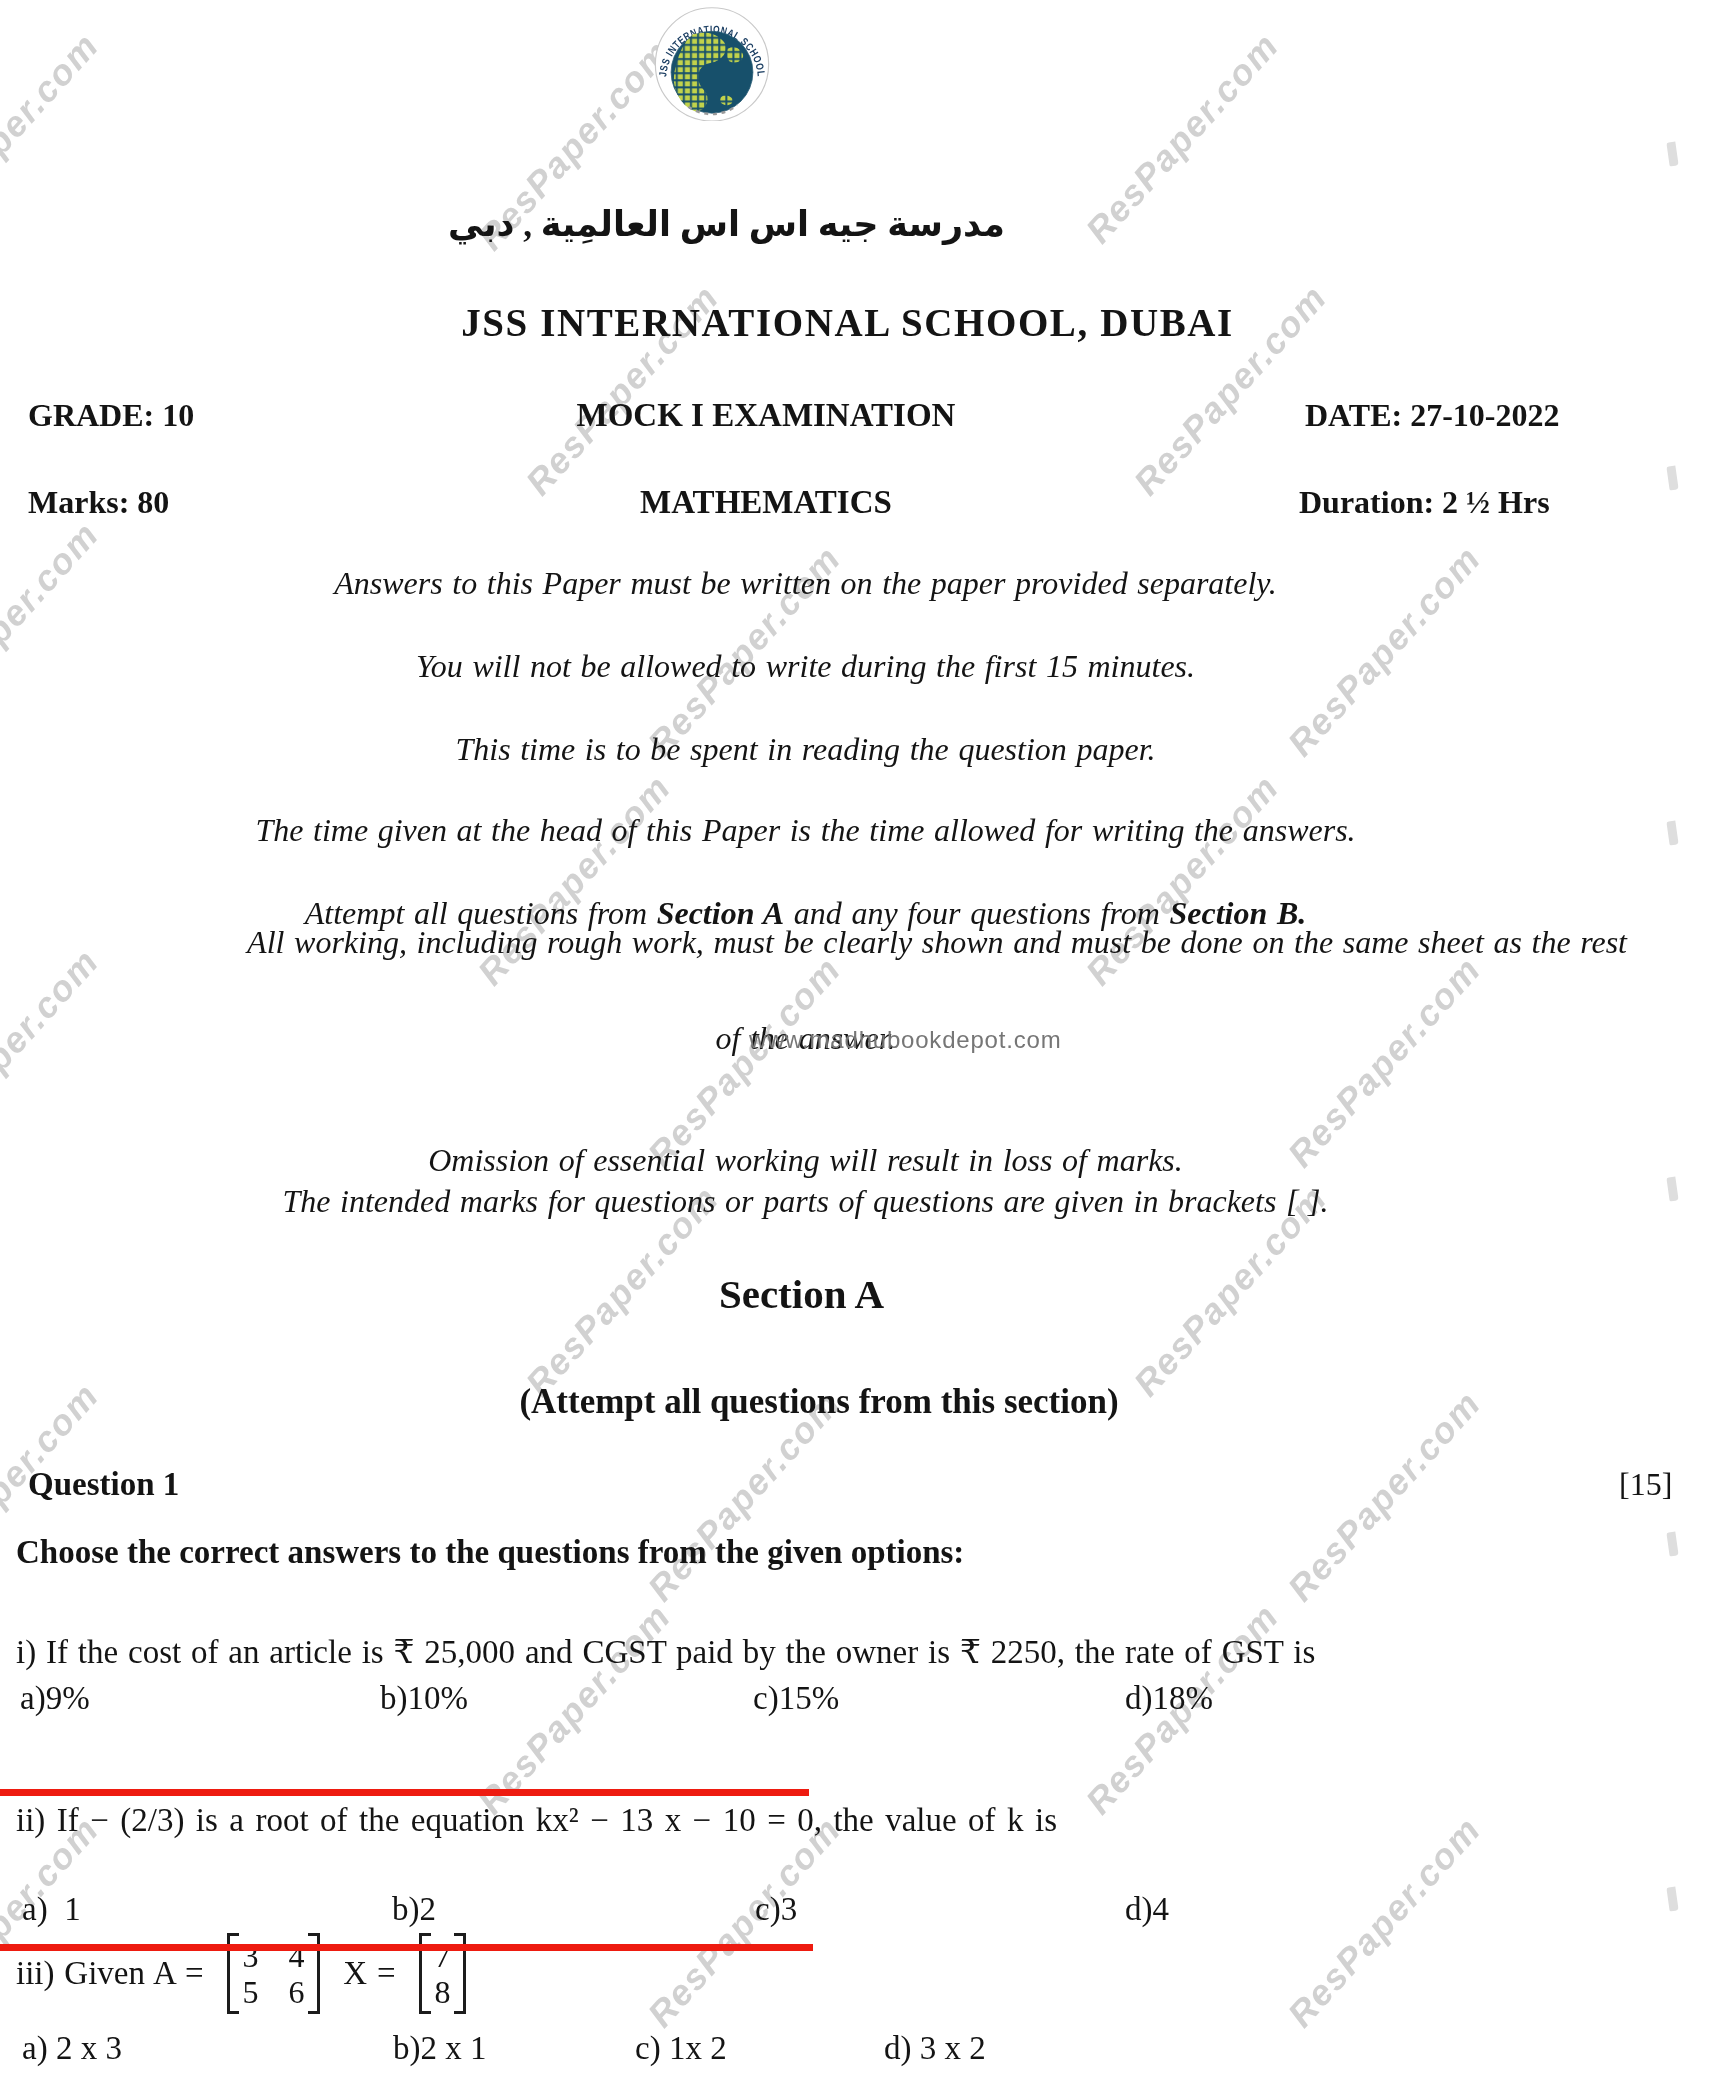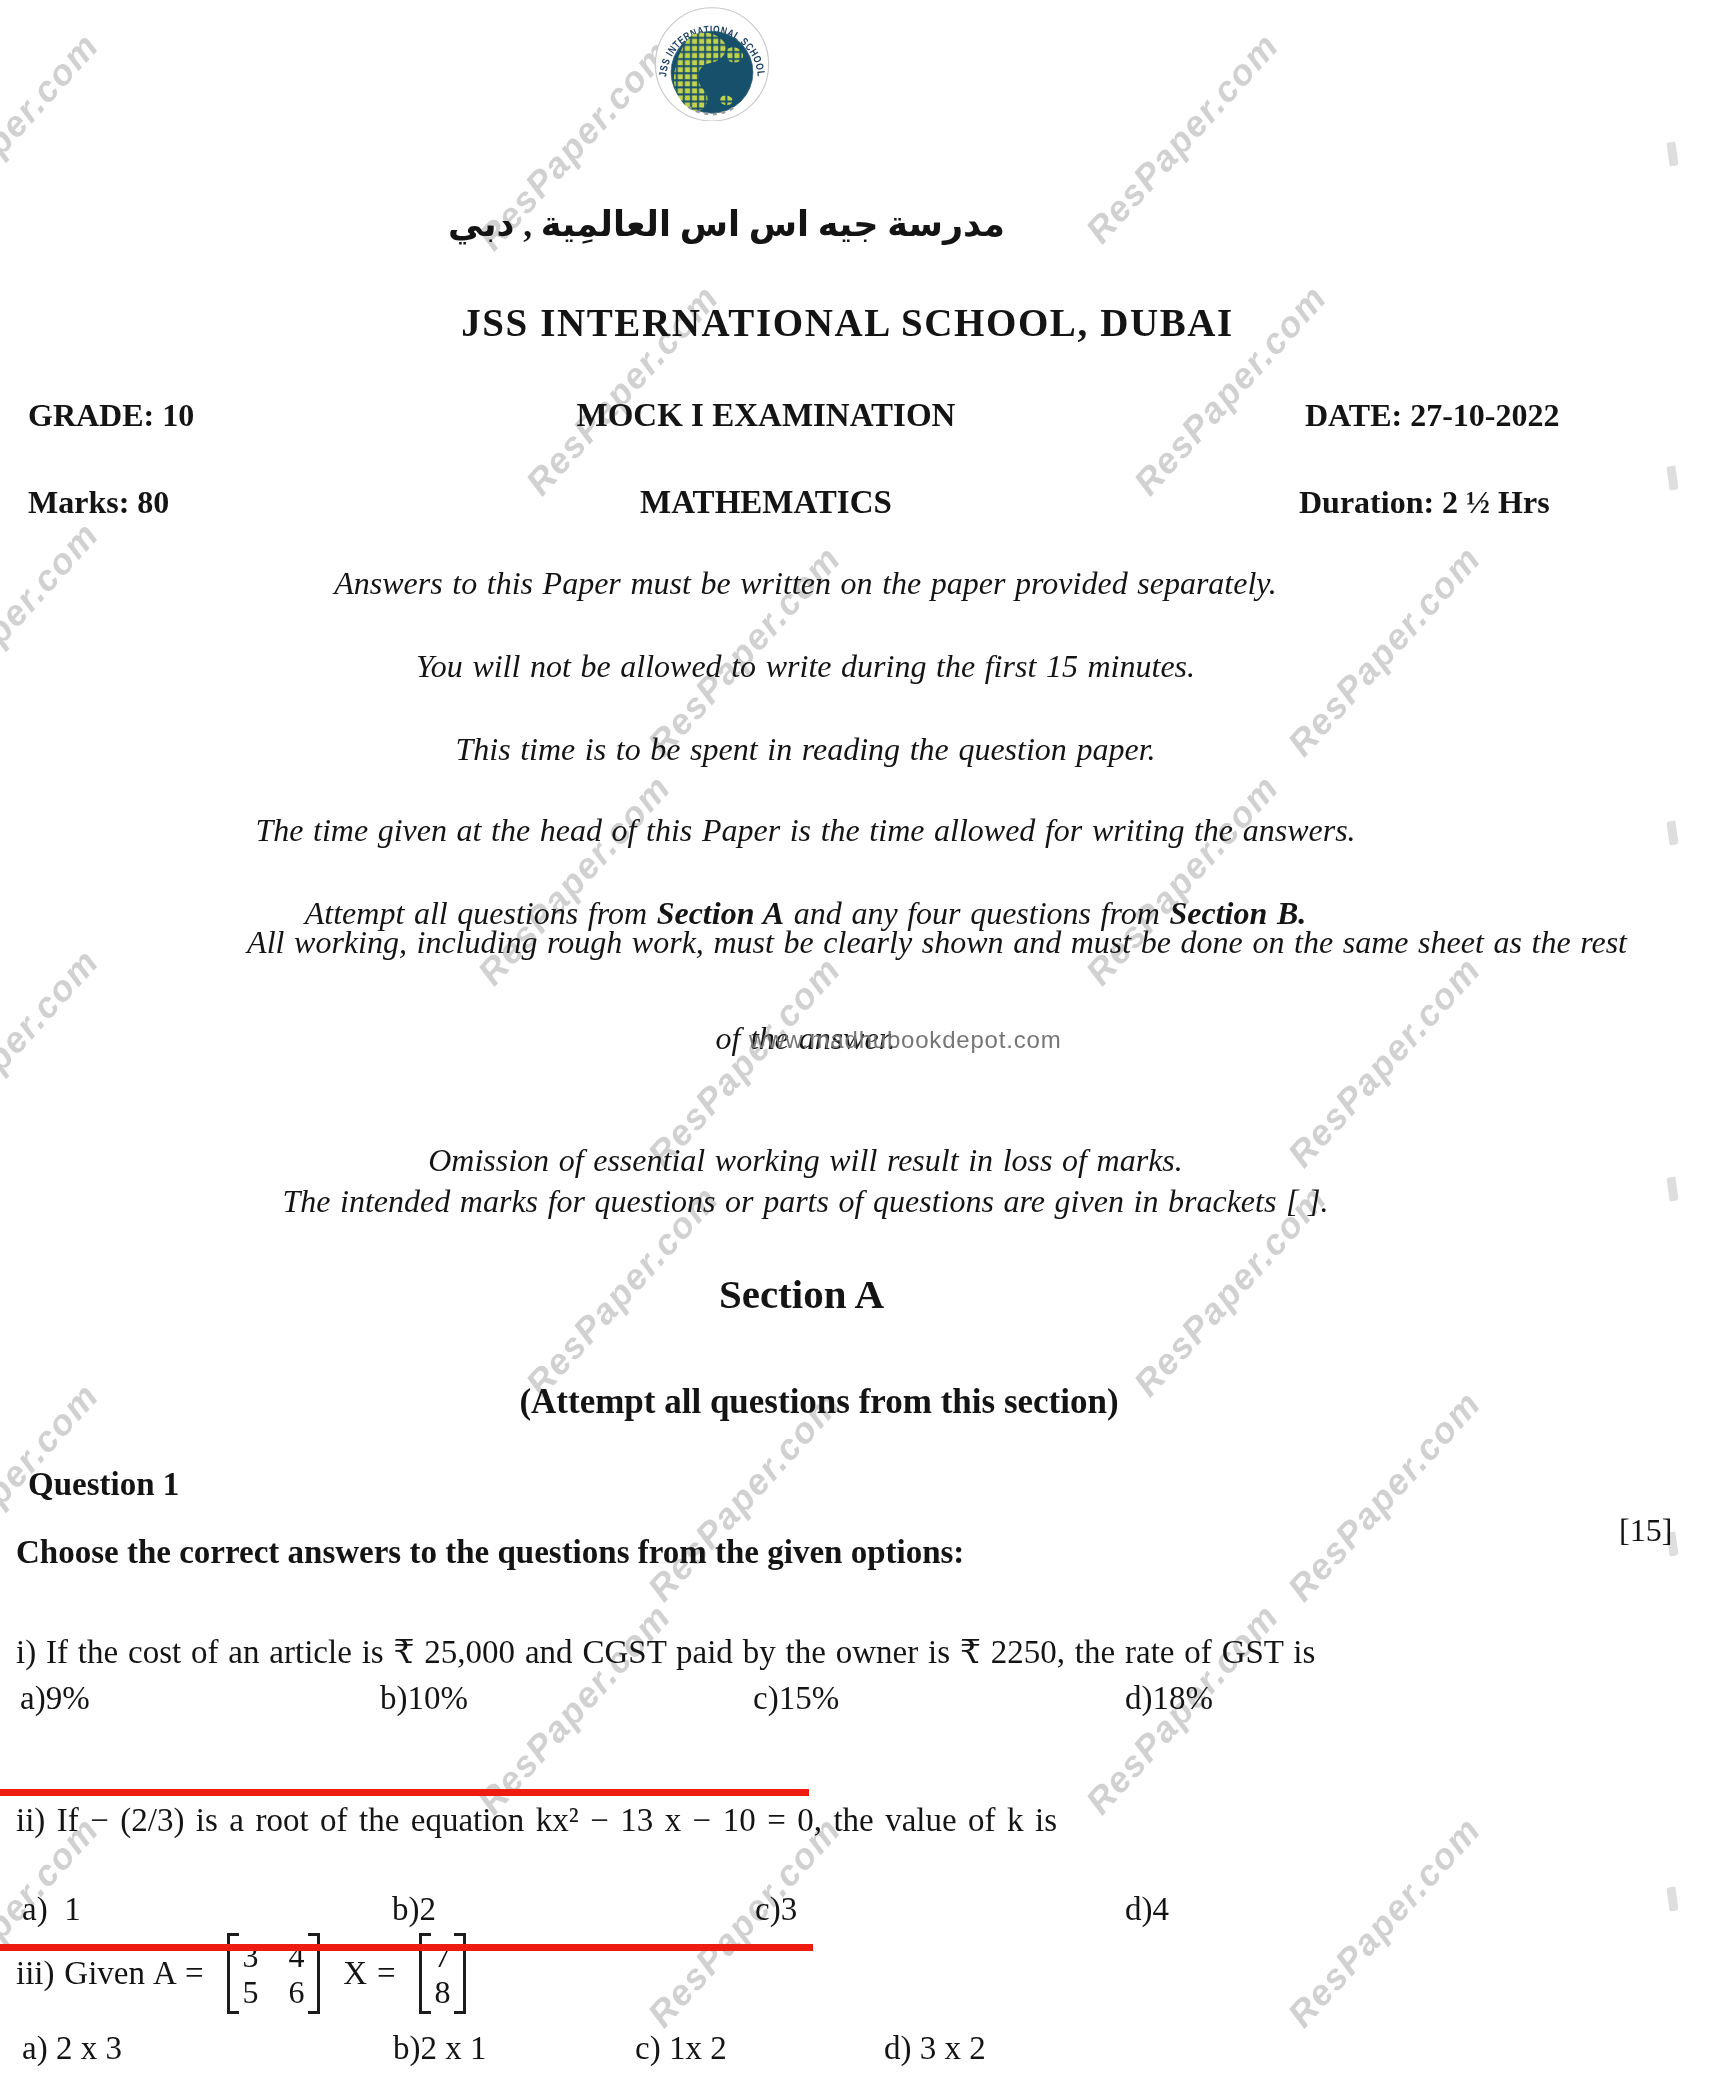--- a/index.html
+++ b/index.html
@@ -137,21 +137,21 @@
     <div class="abs instr" style="top:895px;"><span>Attempt all questions from </span><b>Section A</b><span> and any four questions from </span><b>Section B.</b></div>
     <div class="abs instr" style="top:924px; width:1627px;text-align:right;">All working, including rough work, must be clearly shown and must be done on the same sheet as the rest</div>
     <div class="abs instr" style="top:1020px;">of the answer.</div>
     <div class="abs instr" style="top:1142px;">Omission of essential working will result in loss of marks.</div>
     <div class="abs instr" style="top:1183px;">The intended marks for questions or parts of questions are given in brackets [ ].</div>
 
     <div class="abs ctr sec-title" style="left:0; top:1270px; width:1603px;">Section A</div>
     <div class="abs ctr sec-note" style="left:0; top:1382px; width:1638px;">(Attempt all questions from this section)</div>
 
     <div class="abs qhead" style="left:28px; top:1466px;">Question 1</div>
-    <div class="abs qmarks" style="left:1619px; top:1466px;margin-top:46px;">[15]</div>
+    <div class="abs qmarks" style="left:1619px; top:1466px;">[15]</div>
     <div class="abs qhead" style="left:16px; top:1534px;">Choose the correct answers to the questions from the given options:</div>
 
     <div class="abs qtext" style="left:16px; top:1632px; width:1658px;">i) If the cost of an article is ₹ 25,000 and CGST paid by the owner is ₹ 2250, the rate of GST is</div>
     <span class="opt" style="left:20px;  top:1680px;">a)9%</span>
     <span class="opt" style="left:380px; top:1680px;">b)10%</span>
     <span class="opt" style="left:753px; top:1680px;">c)15%</span>
     <span class="opt" style="left:1125px;top:1680px;">d)18%</span>
 
     <div class="abs qtext" style="left:16px; top:1802px; width:1658px; word-spacing:3.2px;">ii) If − (2/3) is a root of the equation kx² − 13 x − 10 = 0, the value of k is</div>
     <span class="opt" style="left:22px;  top:1891px;">a)  1</span>

